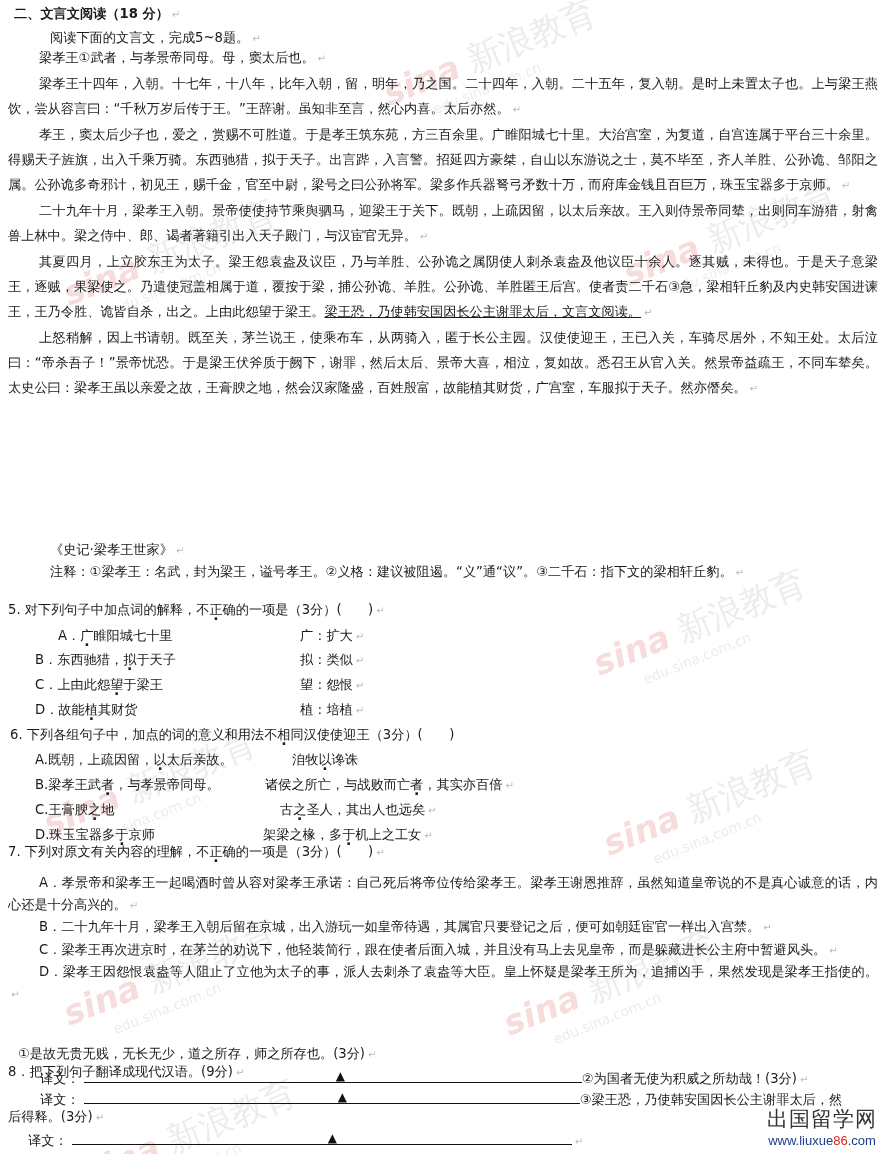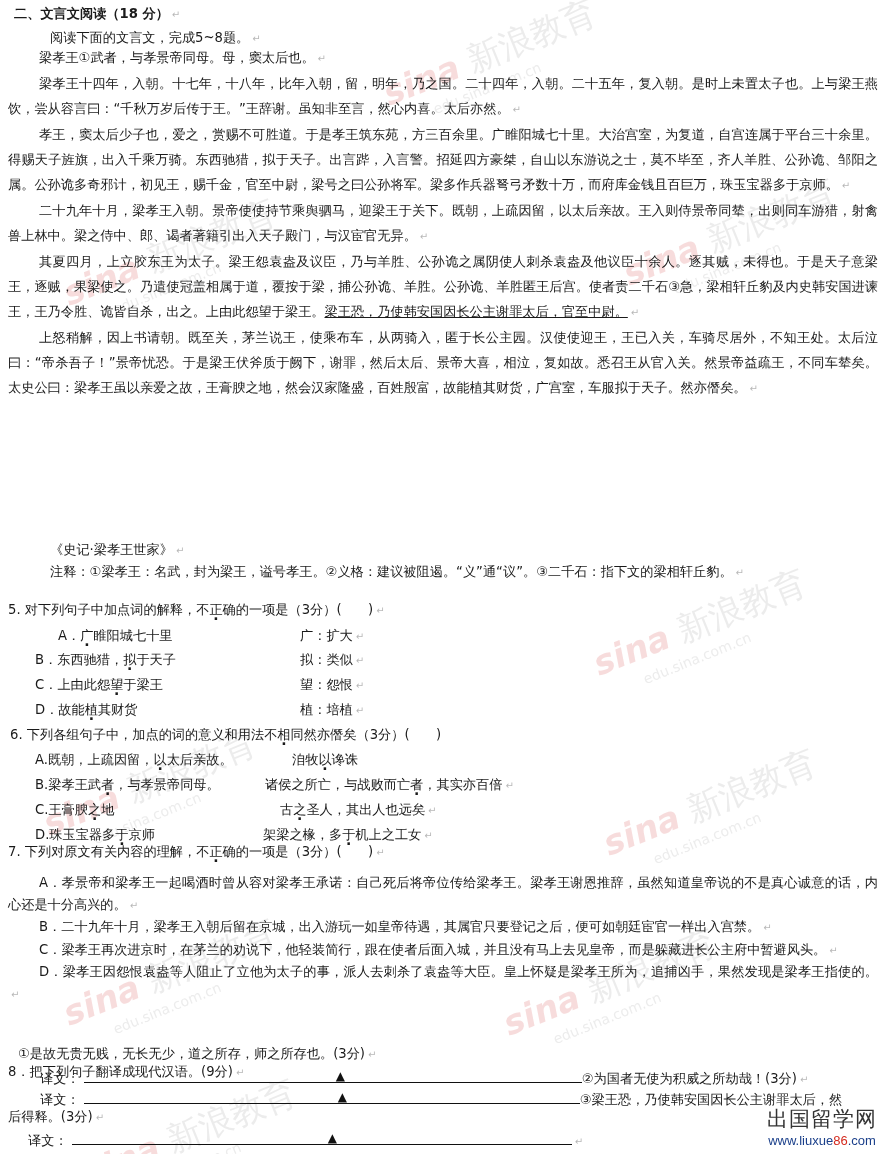--- a/index.html
+++ b/index.html
@@ -52,21 +52,21 @@
 </div>
 <div class="line ind" style="top:28px;">
   <span>阅读下面的文言文，完成5~8题。</span><span class="ret">↵</span>
 </div>
 
 <div class="wrap" style="top:45px;">
   <p><span>梁孝王①武者，与孝景帝同母。母，窦太后也。</span><span class="ret">↵</span></p>
   <p><span>梁孝王十四年，入朝。十七年，十八年，比年入朝，留，明年，乃之国。二十四年，入朝。二十五年，复入朝。是时上未置太子也。上与梁王燕饮，尝从容言曰：“千秋万岁后传于王。”王辞谢。虽知非至言，然心内喜。太后亦然。</span><span class="ret">↵</span></p>
   <p><span>孝王，窦太后少子也，爱之，赏赐不可胜道。于是孝王筑东苑，方三百余里。广睢阳城七十里。大治宫室，为复道，自宫连属于平台三十余里。得赐天子旌旗，出入千乘万骑。东西驰猎，拟于天子。出言跸，入言警。招延四方豪桀，自山以东游说之士，莫不毕至，齐人羊胜、公孙诡、邹阳之属。公孙诡多奇邪计，初见王，赐千金，官至中尉，梁号之曰公孙将军。梁多作兵器弩弓矛数十万，而府库金钱且百巨万，珠玉宝器多于京师。</span><span class="ret">↵</span></p>
   <p><span>二十九年十月，梁孝王入朝。景帝使使持节乘舆驷马，迎梁王于关下。既朝，上疏因留，以太后亲故。王入则侍景帝同辇，出则同车游猎，射禽兽上林中。梁之侍中、郎、谒者著籍引出入天子殿门，与汉宦官无异。</span><span class="ret">↵</span></p>
-  <p><span>其夏四月，上立胶东王为太子。梁王怨袁盎及议臣，乃与羊胜、公孙诡之属阴使人刺杀袁盎及他议臣十余人。逐其贼，未得也。于是天子意梁王，逐贼，果梁使之。乃遣使冠盖相属于道，覆按于梁，捕公孙诡、羊胜。公孙诡、羊胜匿王后宫。使者责二千石③急，梁相轩丘豹及内史韩安国进谏王，王乃令胜、诡皆自杀，出之。上由此怨望于梁王。</span><span class="ul">梁王恐，乃使韩安国因长公主谢罪太后，官至中尉。</span><span class="ret">↵</span></p>
+  <p><span>其夏四月，上立胶东王为太子。梁王怨袁盎及议臣，乃与羊胜、公孙诡之属阴使人刺杀袁盎及他议臣十余人。逐其贼，未得也。于是天子意梁王，逐贼，果梁使之。乃遣使冠盖相属于道，覆按于梁，捕公孙诡、羊胜。公孙诡、羊胜匿王后宫。使者责二千石③急，梁相轩丘豹及内史韩安国进谏王，王乃令胜、诡皆自杀，出之。上由此怨望于梁王。</span><span class="ul">梁王恐，乃使韩安国因长公主谢罪太后，文言文阅读。</span><span class="ret">↵</span></p>
   <p><span>上怒稍解，因上书请朝。既至关，茅兰说王，使乘布车，从两骑入，匿于长公主园。汉使使迎王，王已入关，车骑尽居外，不知王处。太后泣曰：“帝杀吾子！”景帝忧恐。于是梁王伏斧质于阙下，谢罪，然后太后、景帝大喜，相泣，复如故。悉召王从官入关。然景帝益疏王，不同车辇矣。</span>　　　<span>太史公曰：梁孝王虽以亲爱之故，王膏腴之地，然会汉家隆盛，百姓殷富，故能植其财货，广宫室，车服拟于天子。然亦僭矣。</span><span class="ret">↵</span></p>
 </div>
 
 <div class="line ind" style="top:540px;">
   <span>《史记·梁孝王世家》</span><span class="ret">↵</span>
 </div>
 <div class="line ind" style="top:562px;">
   <span>注释：①梁孝王：名武，封为梁王，谥号孝王。②义格：建议被阻遏。“义”通“议”。③二千石：指下文的梁相轩丘豹。</span><span class="ret">↵</span>
 </div>
 
@@ -76,21 +76,21 @@
 <div class="opt" style="top:626px;left:38px;margin-left:20px;"><span>A．</span><span></span><span class="dot">广</span><span>睢阳城七十里</span></div>
 <div class="opt" style="top:626px;left:300px;"><span>广：扩大</span><span class="ret">↵</span></div>
 <div class="opt" style="top:650px;left:35px;"><span>B．</span><span>东西驰猎，</span><span class="dot">拟</span><span>于天子</span></div>
 <div class="opt" style="top:650px;left:300px;"><span>拟：类似</span><span class="ret">↵</span></div>
 <div class="opt" style="top:675px;left:35px;"><span>C．</span><span>上由此怨</span><span class="dot">望</span><span>于梁王</span></div>
 <div class="opt" style="top:675px;left:300px;"><span>望：怨恨</span><span class="ret">↵</span></div>
 <div class="opt" style="top:700px;left:35px;"><span>D．</span><span>故能</span><span class="dot">植</span><span>其财货</span></div>
 <div class="opt" style="top:700px;left:300px;"><span>植：培植</span><span class="ret">↵</span></div>
 
 <div class="line" style="top:725px;left:10px;">
-  <span>6. 下列各组句子中，加点的词的意义和用法</span><span class="dot">不相同</span><span>然亦僭矣（3分）(　　)</span>
+  <span>6. 下列各组句子中，加点的词的意义和用法</span><span class="dot">不相同</span><span>汉使使迎王（3分）(　　)</span>
 </div>
 <div class="opt" style="top:750px;left:35px;"><span>A.</span><span>既朝，上疏因留，</span><span class="dot">以</span><span>太后亲故。</span></div>
 <div class="opt" style="top:750px;left:292px;"><span>洎牧</span><span class="dot">以</span><span>谗诛</span></div>
 <div class="opt" style="top:775px;left:35px;"><span>B.</span><span>梁孝王武</span><span class="dot">者</span><span>，与孝景帝同母。</span></div>
 <div class="opt" style="top:775px;left:265px;"><span>诸侯之所亡，与战败而亡</span><span class="dot">者</span><span>，其实亦百倍</span><span class="ret">↵</span></div>
 <div class="opt" style="top:800px;left:35px;"><span>C.</span><span>王膏腴</span><span class="dot">之</span><span>地</span></div>
 <div class="opt" style="top:800px;left:280px;"><span>古</span><span class="dot">之</span><span>圣人，其出人也远矣</span><span class="ret">↵</span></div>
 <div class="opt" style="top:825px;left:35px;"><span>D.</span><span>珠玉宝器多</span><span class="dot">于</span><span>京师</span></div>
 <div class="opt" style="top:825px;left:263px;"><span>架梁之椽，多</span><span class="dot">于</span><span>机上之工女</span><span class="ret">↵</span></div>
 

